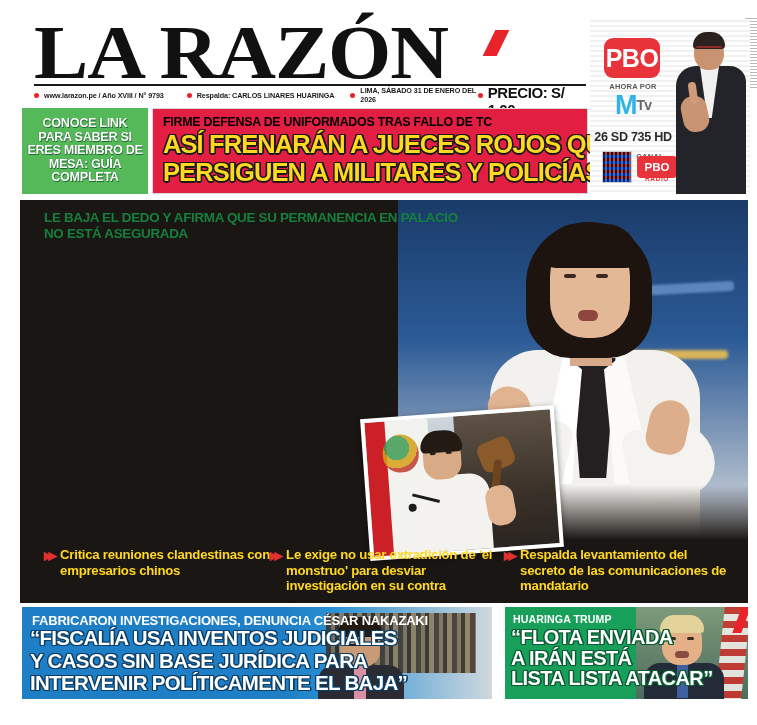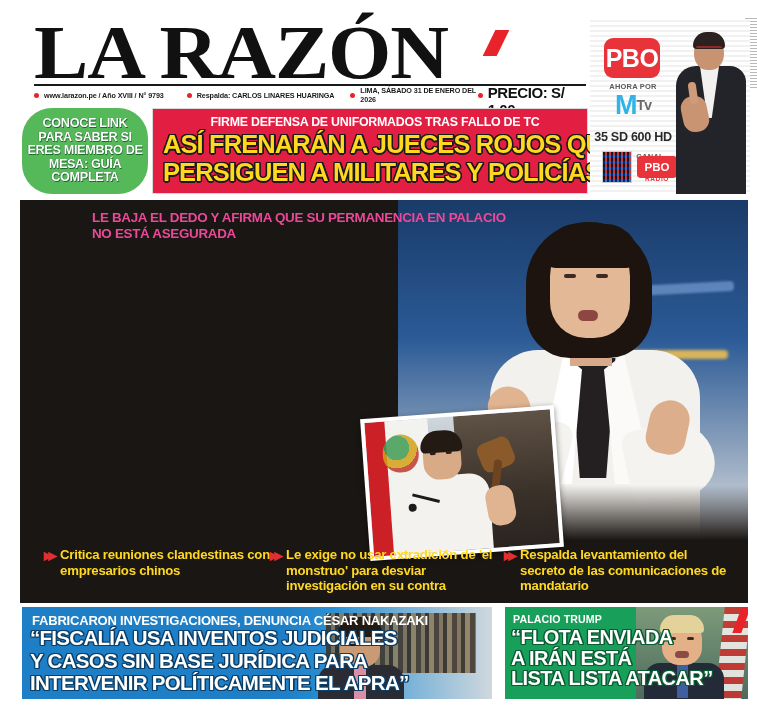--- a/index.html
+++ b/index.html
@@ -91,48 +91,46 @@
   
   .green-promo {
     position: absolute;
     left: 22px; top: 108px;
     width: 126px; height: 86px;
     background: #55b859;
     display: flex;
     align-items: center;
     justify-content: center;
     text-align: center;
-    border-radius: 30px;
   }
   .green-promo .gp-text {
     color: #ffffff;
     font-size: 12.6px;
     font-weight: bold;
     line-height: 13.4px;
     letter-spacing: -0.3px;
     text-shadow: 0.6px 0.6px 0 #1d6b2a, -0.4px 0 0 #1d6b2a;
     padding: 0 3px;
   }
   .red-banner {
     position: absolute;
     left: 152px; top: 108px;
     width: 436px; height: 86px;
     background: #e31e43;
     border: 1px solid #d9d9d9;
     box-sizing: border-box;
     padding: 6px 0 0 10px;
   }
   .rb-kicker {
-    color: #ffffff;
+    color: #000000;
     font-size: 12.4px;
     font-weight: bold;
     letter-spacing: -0.25px;
     line-height: 14px;
     white-space: nowrap;
-    text-align: center;
   }
   .rb-main {
     margin-top: 2px;
     color: #ffd81f;
     font-size: 25.5px;
     font-weight: bold;
     line-height: 26px;
     letter-spacing: -0.9px;
     white-space: nowrap;
     text-shadow:
@@ -319,26 +317,25 @@
     left: 20px; top: 200px;
     width: 728px; height: 403px;
     background: #1a1613;
     overflow: hidden;
   }
   .main-kicker {
     position: absolute;
     left: 24px; top: 10px;
     width: 420px;
     z-index: 6;
-    color: #ec4899;
+    color: #15803d;
     font-size: 13.4px;
     font-weight: bold;
     line-height: 15.5px;
     letter-spacing: -0.3px;
-    margin-left: 48px;
   }
 
   
   .photo-keiko {
     position: absolute;
     left: 378px; top: 0;
     width: 350px; height: 345px;
     overflow: hidden;
     background:
       radial-gradient(circle at 62% 18%, #2b4f86 0%, #16335f 48%, #0d2games 0%),
@@ -864,21 +861,21 @@
 </div>
 
 <div class="pbo-ad">
   <div class="pbo-wave"></div>
   <div class="pbo-logo">PBO</div>
   <div class="pbo-ahora">AHORA POR</div>
   <div class="pbo-mtv">
     <span>M</span><span class="tv">Tv</span>
   </div>
   <div class="pbo-canal">CANAL</div>
-  <div class="pbo-chan">35 SD  600 HD</div>
+  <div class="pbo-chan">26 SD  735 HD</div>
   <div class="pbo-qr"></div>
   <div class="pbo-radio">PBO</div>
   <div class="pbo-radio-label">RADIO</div>
   <div class="pbo-freq">
     <span>91.9</span><span class="fm">FM</span>
   </div>
   <div class="pbo-person">
     <div class="pp-body"></div>
     <div class="pp-shirt"></div>
     <div class="pp-head"></div>
@@ -957,35 +954,35 @@
     <div class="blp-body"></div>
     <div class="blp-tie"></div>
     <div class="blp-head"></div>
     <div class="blp-hair"></div>
     <div class="blp-glass"></div>
   </div>
   <div class="bl-kicker">FABRICARON INVESTIGACIONES, DENUNCIA CÉSAR NAKAZAKI</div>
   <div class="bl-main">
     <div>“FISCALÍA USA INVENTOS JUDICIALES</div>
     <div>Y CASOS SIN BASE JURÍDICA PARA</div>
-    <div>INTERVENIR POLÍTICAMENTE EL APRA”</div>
+    <div>INTERVENIR POLÍTICAMENTE EL BAJA”</div>
   </div>
 </div>
 
 <div class="bottom-right">
   <div class="br-photo">
     <div class="brp-flag"></div>
     <div class="brp-body"></div>
     <div class="brp-tie"></div>
     <div class="brp-head"></div>
     <div class="brp-hair"></div>
     <div class="brp-eye-l"></div>
     <div class="brp-eye-r"></div>
     <div class="brp-mouth"></div>
   </div>
   <div class="corner-slash"></div>
-  <div class="br-kicker">PALACIO TRUMP</div>
+  <div class="br-kicker">HUARINGA TRUMP</div>
   <div class="br-main">
     <div>“FLOTA ENVIADA</div>
     <div>A IRÁN ESTÁ</div>
     <div>LISTA LISTA ATACAR”</div>
   </div>
 </div>
 
 </body></html>

